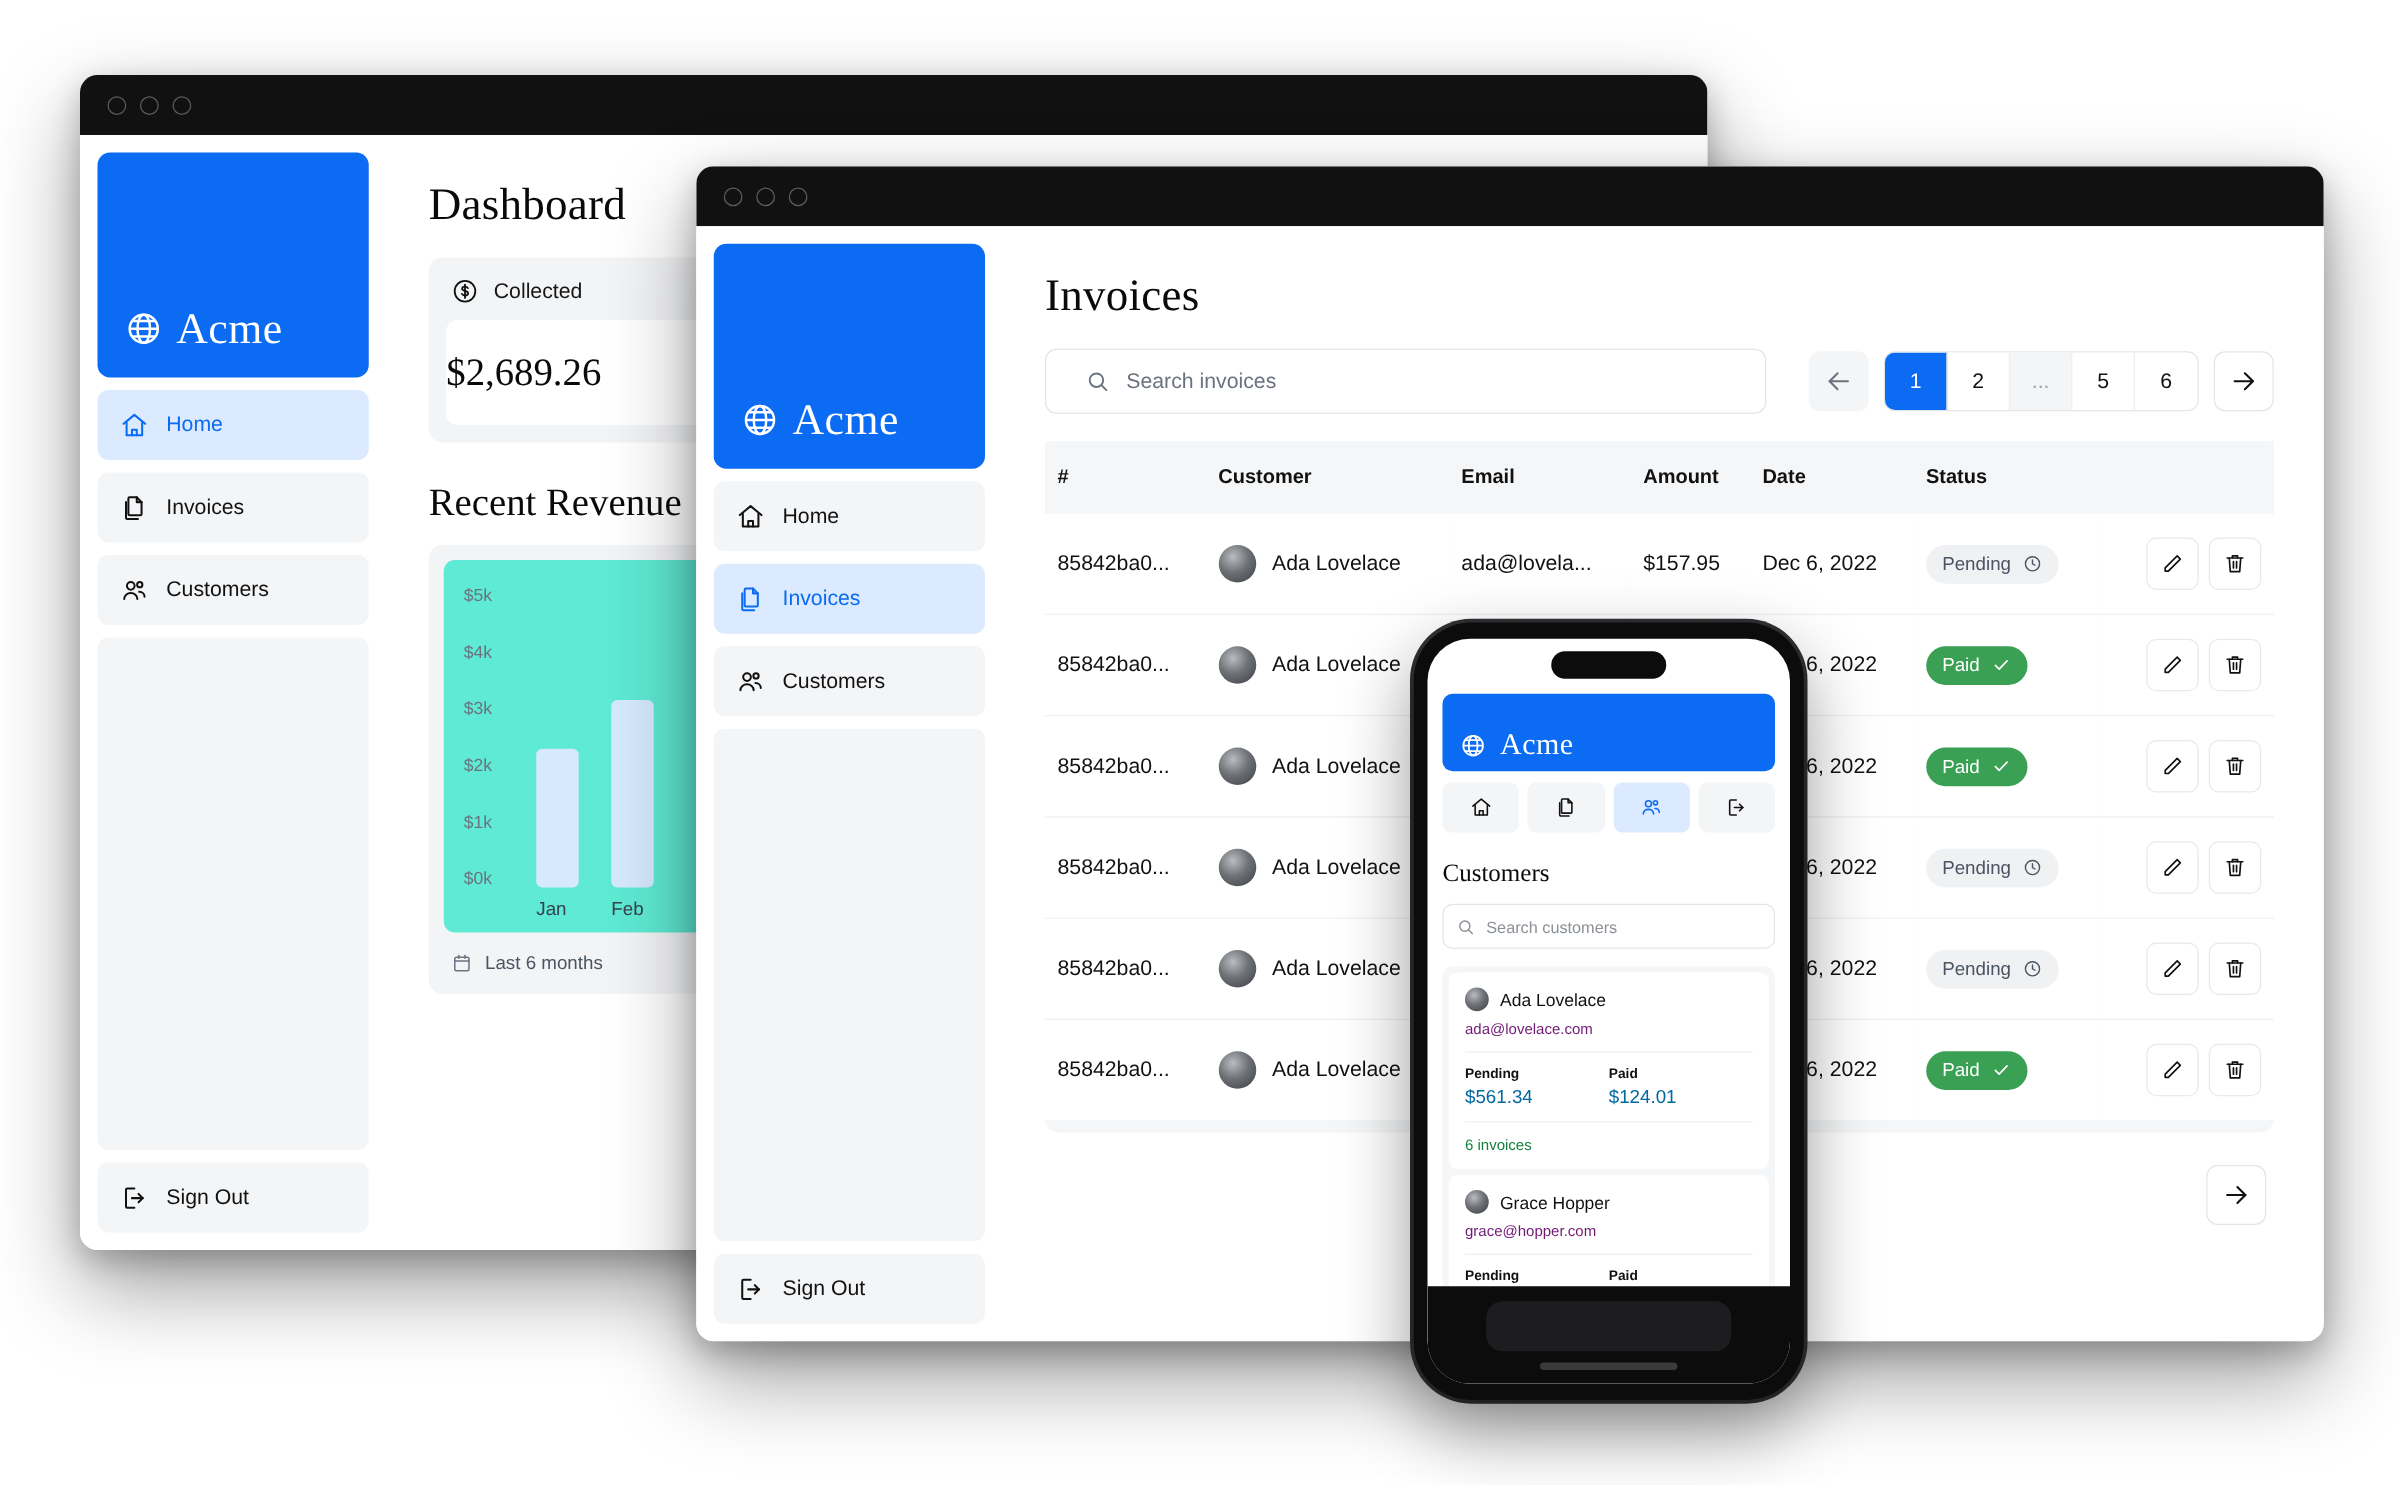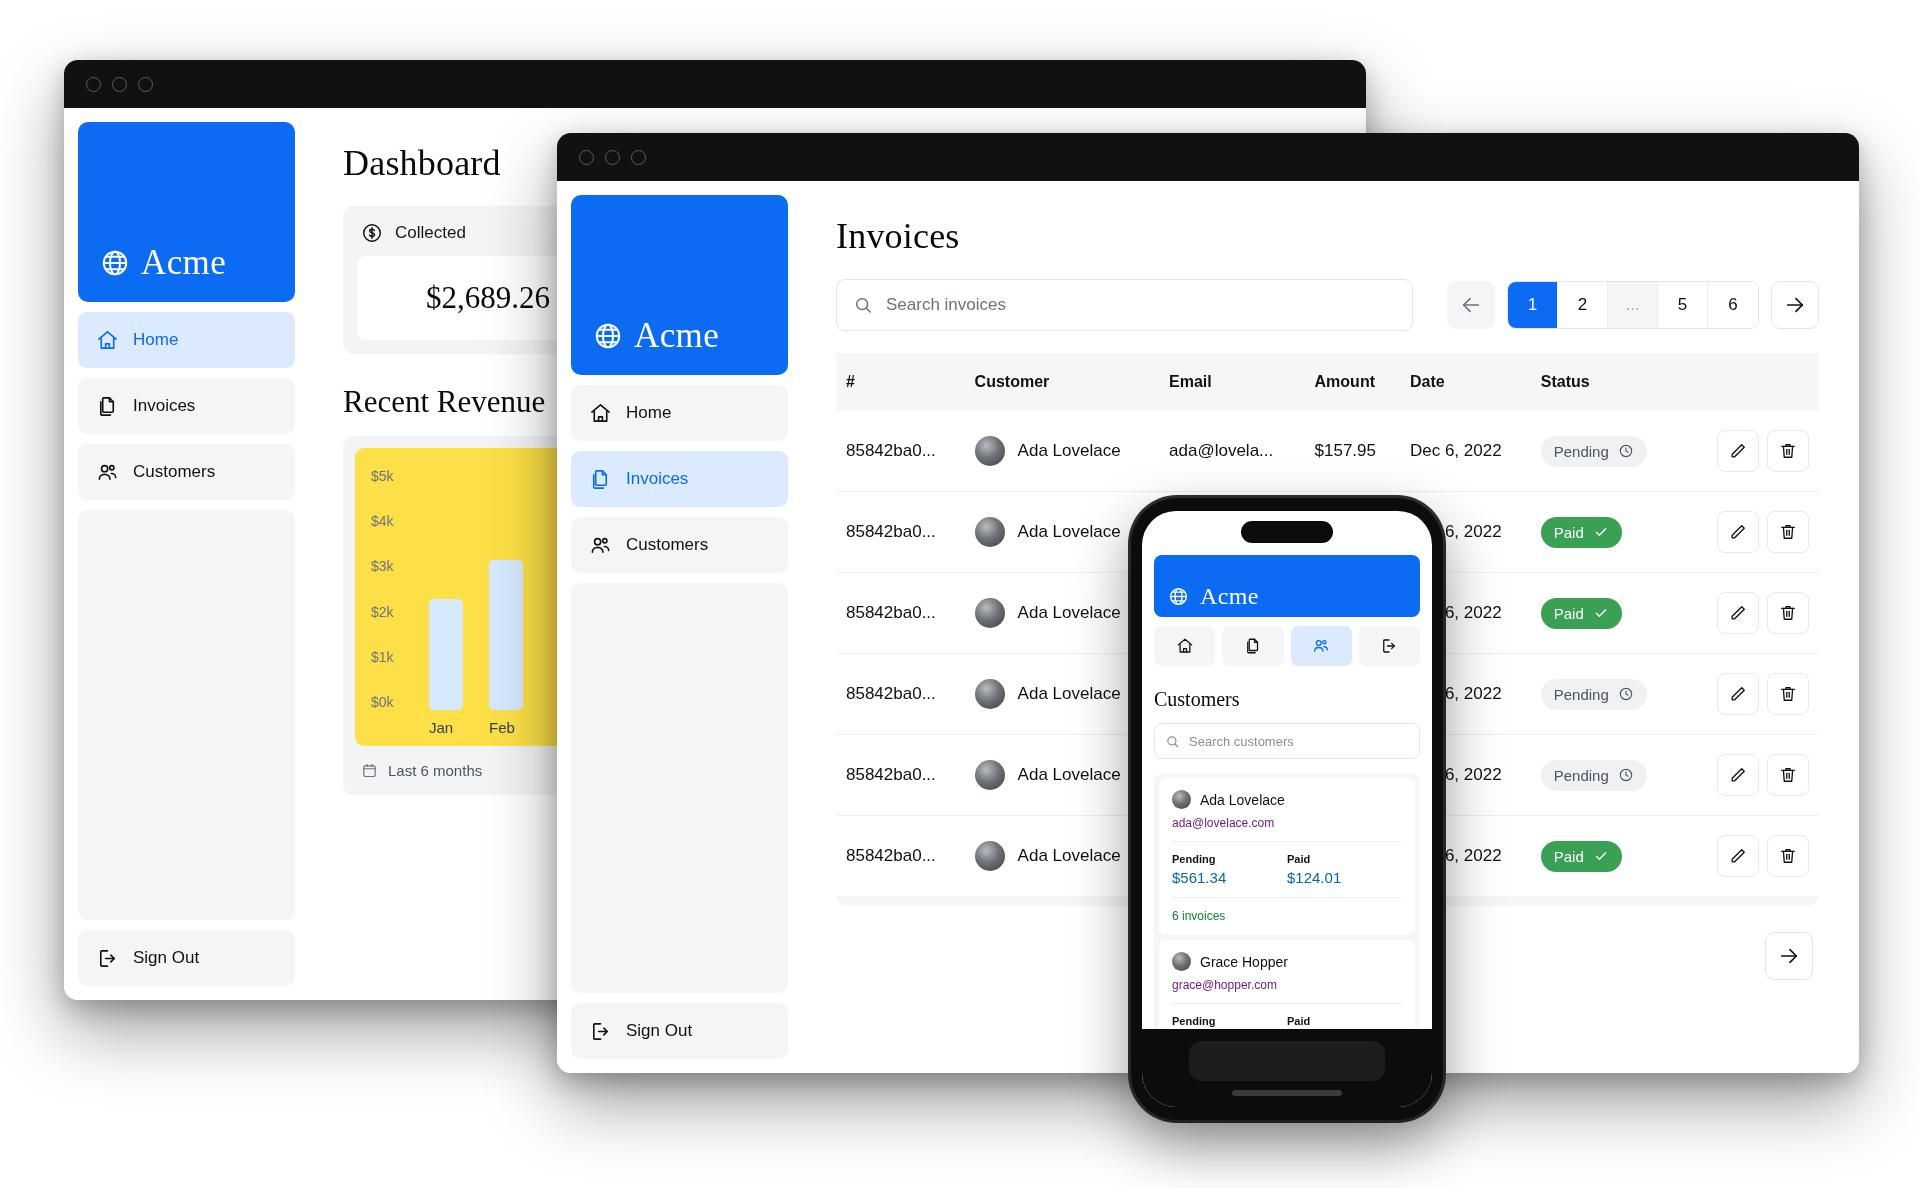--- a/index.html
+++ b/index.html
@@ -58,29 +58,29 @@
     font-family: "Liberation Serif", serif;
     font-size: 36px; color: #0a0a0a; letter-spacing: .2px;
   }
 
   
   .card-outer { background:#f3f4f6; border-radius:11px; padding: 14px; margin-top: 22px; }
   .card-head { display:flex; align-items:center; gap:12px; padding: 2px 4px 12px 4px;
                font-size: 17px; color:#171717; }
   .card-val {
     background:#fff; border-radius: 9px; padding: 24px 0;
-    text-align:center; font-family:"Liberation Serif", serif;
+    font-family:"Liberation Serif", serif;
     font-size: 31px; color:#0a0a0a;
   }
   .section-title {
     font-family:"Liberation Serif", serif; font-size: 31px;
     color:#0a0a0a; margin-top: 30px;
   }
   .chart-outer { background:#f3f4f6; border-radius:11px; padding:12px; margin-top:16px; }
-  .chart-inner { background:#fde047; border-radius:9px; padding: 20px 16px 10px 16px; }
+  .chart-inner { background:#5eead4; border-radius:9px; padding: 20px 16px 10px 16px; }
   .chart-grid { display:grid; grid-template-columns: 46px 1fr; }
   .ylabels { display:flex; flex-direction:column; justify-content:space-between;
              height: 242px; font-size: 14px; color:#6b7280; text-align:left; }
   .bars { display:flex; align-items:flex-end; gap: 26px; height: 242px; padding-left: 12px; }
   .bar { width: 34px; background:#d6e9fd; border-radius: 5px; }
   .xlabels { display:flex; gap:26px; padding-left: 58px; margin-top: 9px;
              font-size: 15px; color:#374151; }
   .xlabels span { width: 34px; text-align:left; }
   .chart-foot { display:flex; align-items:center; gap:10px;
                 padding: 16px 6px 4px 6px; font-size:15px; color:#4b5563; }
@@ -89,21 +89,21 @@
   .topbar { display:flex; align-items:flex-start; justify-content:space-between; }
   .create-btn {
     background:#0b6bf2; color:#fff; border:none; border-radius:9px;
     height:48px; padding: 0 22px; font-size:17px;
     display:flex; align-items:center; gap:18px; cursor:pointer;
     font-family:"Liberation Sans", sans-serif;
   }
   .searchrow { display:flex; align-items:center; gap:34px; margin-top: 22px; }
   .searchbox {
     flex:1; height: 52px; border:1px solid #e3e5e8; border-radius:9px;
-    display:flex; align-items:center; gap:13px; padding: 0 16px;
+    display:flex; align-items:center; gap:13px; padding: 0 31px;
     color:#6b7280; font-size:17px; background:#fff;
   }
   .pager { display:flex; align-items:center; gap:12px; }
   .pg {
     min-width: 48px; height: 48px; border:1px solid #e3e5e8; border-radius:9px;
     display:flex; align-items:center; justify-content:center;
     font-size:17px; color:#111; background:#fff; cursor:pointer;
   }
   .pg.ghost { background:#f4f5f7; border-color:#f4f5f7; color:#6b7280; }
   .pg-group { display:flex; border:1px solid #e3e5e8; border-radius:9px; overflow:hidden; }

